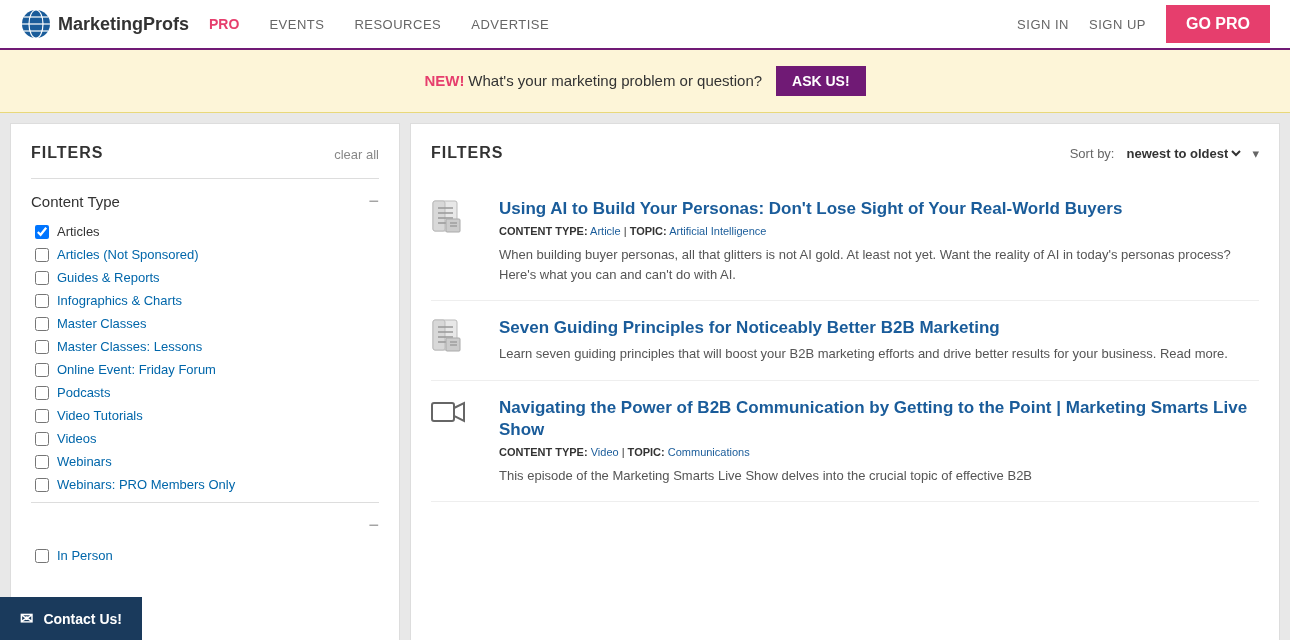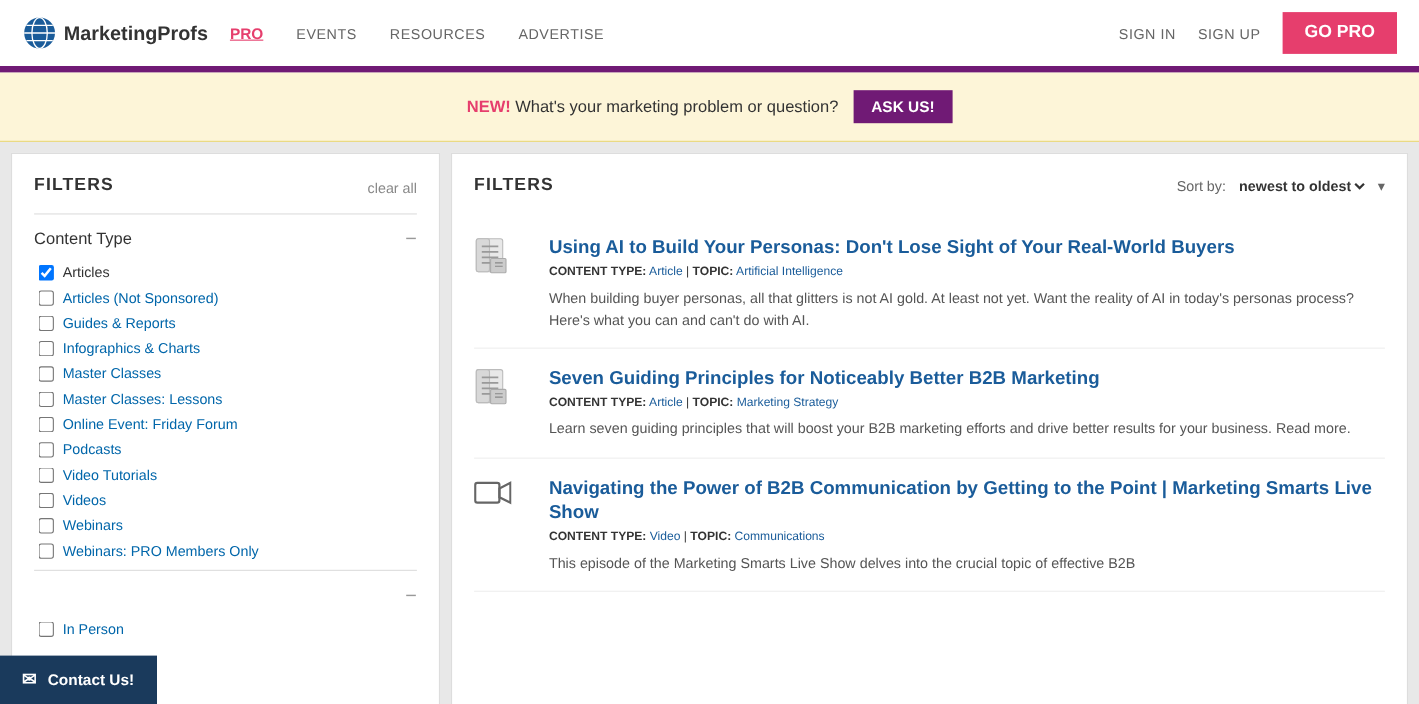--- a/index.html
+++ b/index.html
@@ -3,23 +3,23 @@
   <meta charset="utf-8">
   <style>
     * { box-sizing: border-box; margin: 0; padding: 0; }
     body { font-family: Arial, sans-serif; font-size: 14px; color: #333; background: #e8e8e8; }
 
     
     .header {
       display: flex;
       align-items: center;
       background: #fff;
-      border-bottom: 6px solid #701a75;
+      border-bottom: 2px solid #701a75;
       padding: 0 20px;
-      height: 66px;
+      height: 50px;
     }
     .logo-area {
       display: flex;
       align-items: center;
       margin-right: 20px;
     }
     .logo-globe {
       width: 32px;
       height: 32px;
       margin-right: 6px;
@@ -28,21 +28,20 @@
       font-size: 18px;
       font-weight: bold;
       color: #333;
     }
     .nav-pro {
       color: #e63e6d;
       font-weight: bold;
       font-size: 14px;
       margin-right: 30px;
       text-transform: uppercase;
-      text-decoration: underline;
     }
     .nav-items {
       display: flex;
       gap: 30px;
       flex: 1;
     }
     .nav-item {
       font-size: 13px;
       color: #666;
       text-transform: uppercase;
@@ -428,27 +427,20 @@
           <line x1="7" y1="13" x2="22" y2="13" stroke="#999" stroke-width="1.5"></line>
           <line x1="7" y1="18" x2="22" y2="18" stroke="#999" stroke-width="1.5"></line>
           <line x1="7" y1="23" x2="17" y2="23" stroke="#999" stroke-width="1.5"></line>
           <rect x="15" y="19" width="14" height="13" rx="1" fill="#ccc" stroke="#aaa" stroke-width="1"></rect>
           <line x1="19" y1="23" x2="26" y2="23" stroke="#888" stroke-width="1"></line>
           <line x1="19" y1="26" x2="26" y2="26" stroke="#888" stroke-width="1"></line>
         </svg>
       </div>
       <div class="result-body">
         <div class="result-title">Seven Guiding Principles for Noticeably Better B2B Marketing</div>
-        <div class="result-meta">
-          <span class="meta-label">CONTENT TYPE:</span>
-          <span class="meta-link">Article</span>
-          <span> | </span>
-          <span class="meta-label">TOPIC:</span>
-          <span class="meta-link">Marketing Strategy</span>
-        </div>
         <div class="result-desc">Learn seven guiding principles that will boost your B2B marketing efforts and drive better results for your business. Read more.</div>
       </div>
     </div>
 
     <div class="result-item">
       <div class="result-icon">
         <svg width="34" height="28" viewBox="0 0 34 28" xmlns="http://www.w3.org/2000/svg">
           <rect x="1" y="4" width="22" height="18" rx="2" fill="none" stroke="#666" stroke-width="2"></rect>
           <polygon points="23,9 33,4 33,22 23,17" fill="none" stroke="#666" stroke-width="2"></polygon>
         </svg>

